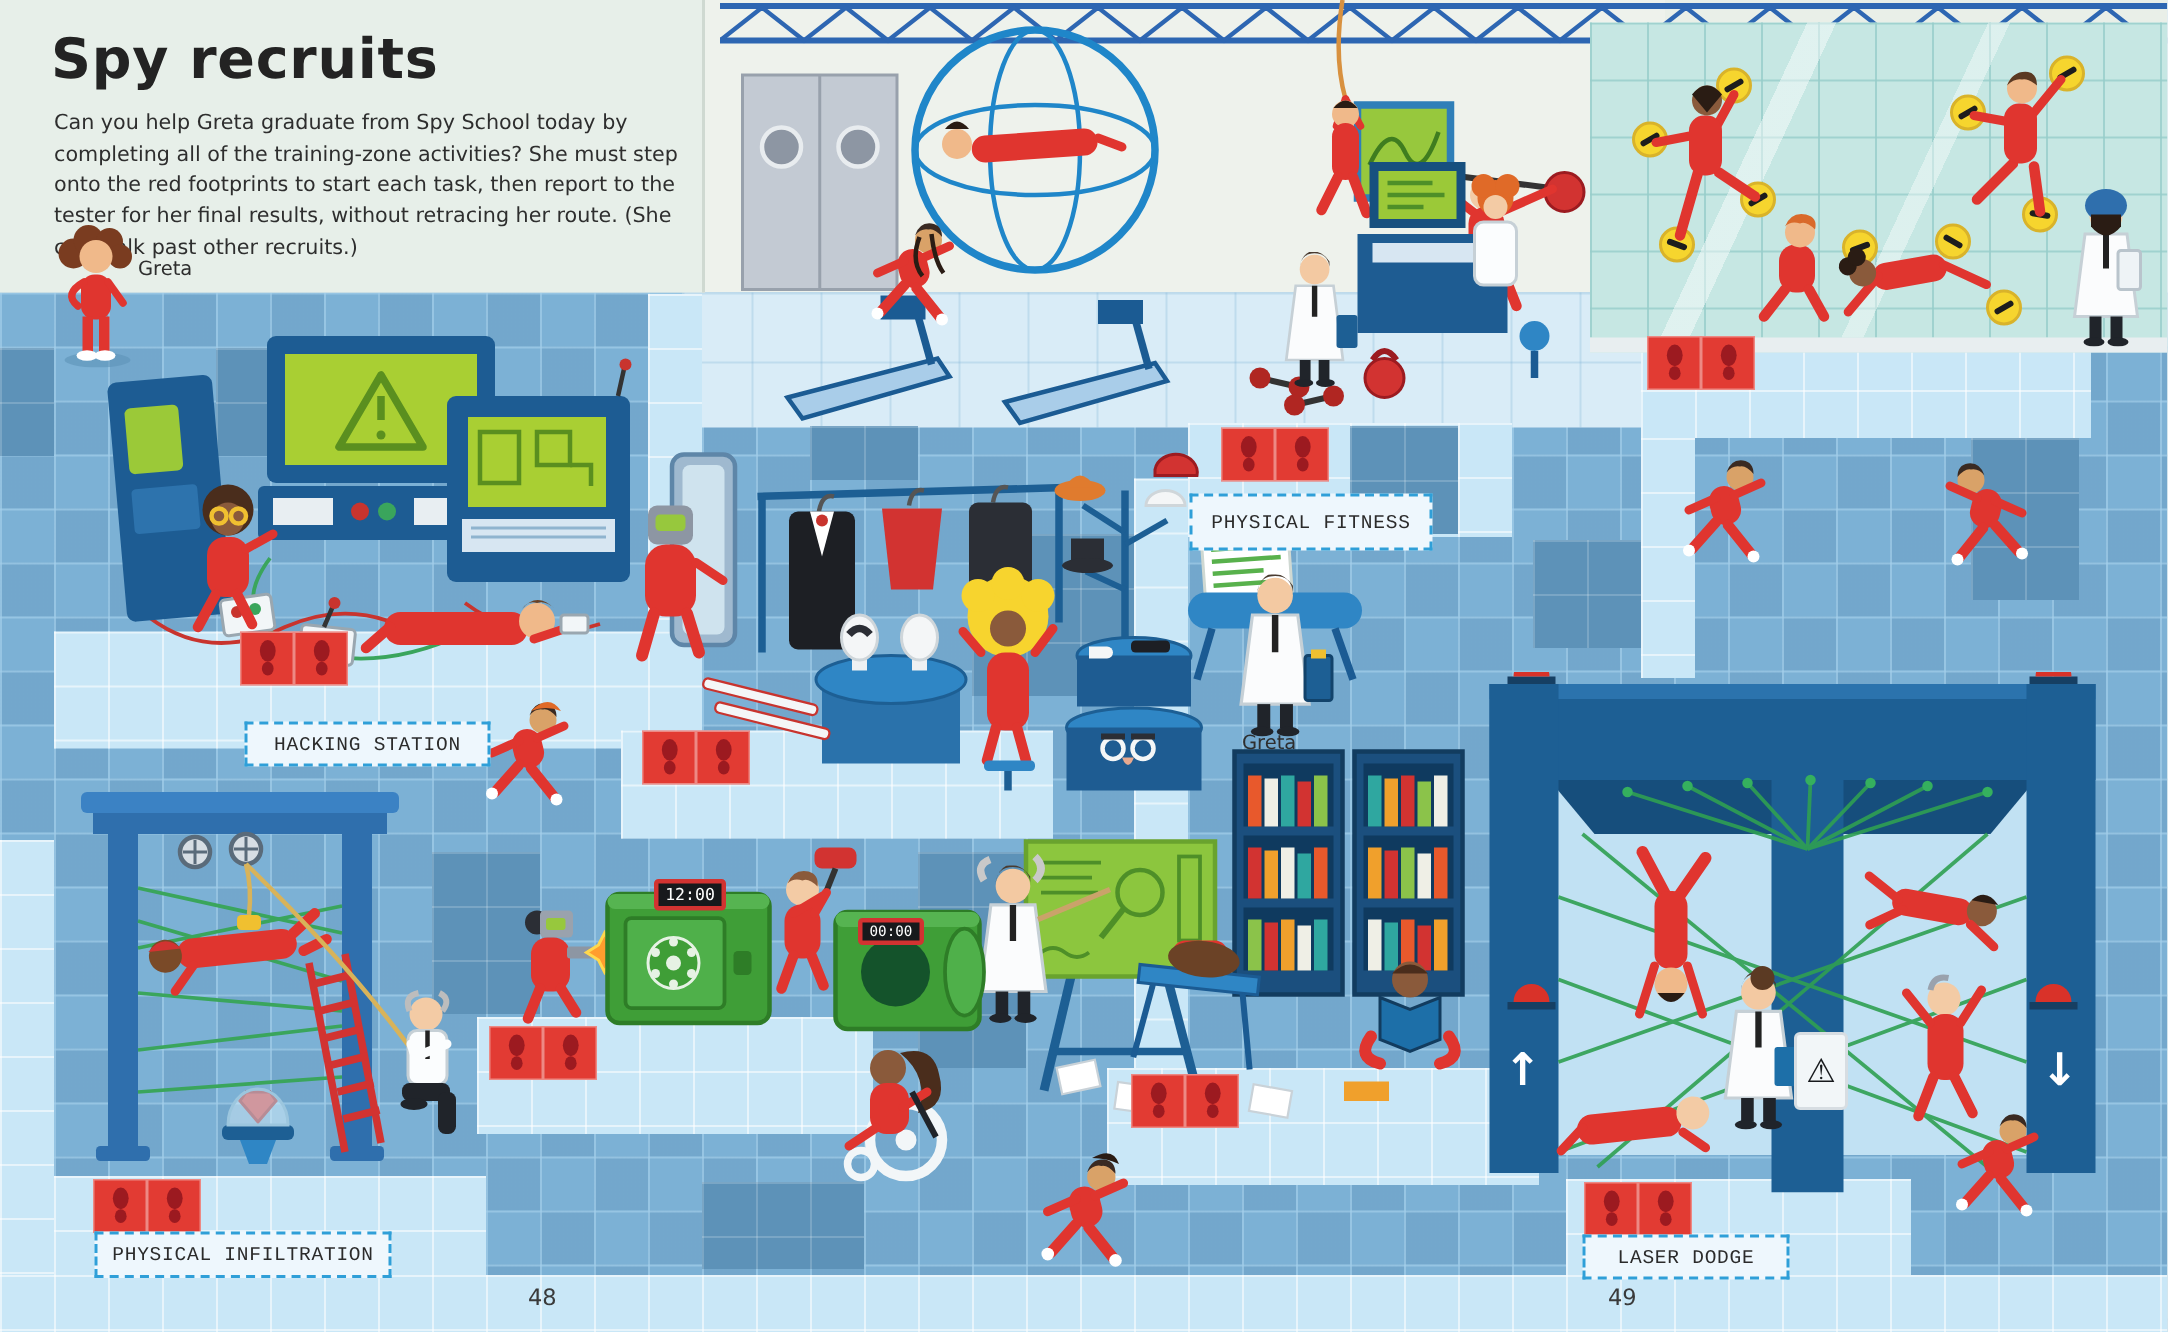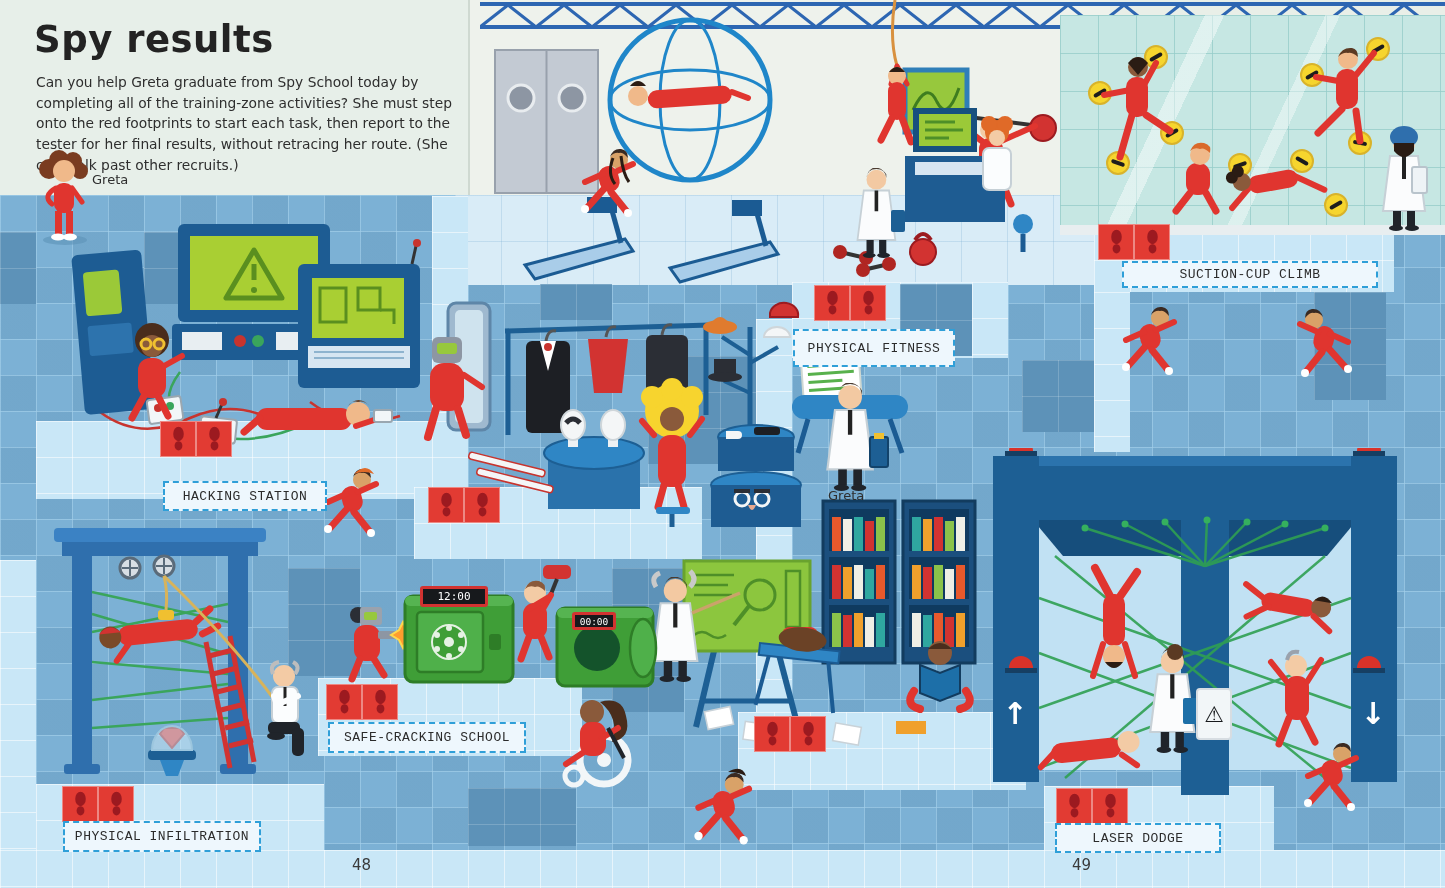--- a/index.html
+++ b/index.html
@@ -133,21 +133,21 @@
   <div class="darktile" style="left:648px;top:356px;width:108px;height:108px"></div>
   <div class="darktile" style="left:900px;top:284px;width:72px;height:72px"></div>
   <div class="darktile" style="left:1314px;top:292px;width:72px;height:108px"></div>
   <div class="darktile" style="left:288px;top:568px;width:72px;height:108px"></div>
   <div class="darktile" style="left:612px;top:568px;width:72px;height:144px"></div>
   <div class="darktile" style="left:468px;top:788px;width:108px;height:58px"></div>
   <div class="darktile" style="left:0;top:232px;width:36px;height:72px"></div>
   <div class="darktile" style="left:1022px;top:360px;width:72px;height:72px"></div>
 
   <div class="header">
-    <div class="title">Spy results</div>
+    <div class="title">Spy recruits</div>
     <div class="intro">Can you help Greta graduate from Spy School today by completing all of the training-zone activities? She must step onto the red footprints to start each task, then report to the tester for her final results, without retracing her route. (She can walk past other recruits.)</div>
   </div>
 
   <div class="scene" style="left:480px;top:0;width:965px;height:30px">
     <svg viewBox="0 0 965 30">
       <line x1="0" y1="4" x2="965" y2="4" stroke="#2d66b2" stroke-width="4"></line>
       <line x1="0" y1="27" x2="965" y2="27" stroke="#2d66b2" stroke-width="4"></line>
       <path d="M0 27 l28 -22 l28 22 l28 -22 l28 22 l28 -22 l28 22 l28 -22 l28 22 l28 -22 l28 22 l28 -22 l28 22 l28 -22 l28 22 l28 -22 l28 22 l28 -22 l28 22 l28 -22 l28 22 l28 -22 l28 22 l28 -22 l28 22 l28 -22 l28 22 l28 -22 l28 22 l28 -22 l28 22 l28 -22 l28 22 l28 -22 l28 22" fill="none" stroke="#2d66b2" stroke-width="3"></path>
     </svg>
   </div>
@@ -909,33 +909,31 @@
           <use href="#sym-footprint"></use>
         </svg>
       </div>
     <div class="fp-tile">
         <svg width="17" height="26" viewBox="0 0 20 30">
           <use href="#sym-footprint"></use>
         </svg>
       </div>
   </div>
 
-  <div class="timer" style="left:420px;top:586px;width:68px;height:21px;font-size:11px">12:00</div>
+  <div class="timer" style="left:436px;top:586px;width:48px;height:21px;font-size:11px">12:00</div>
   <div class="timer" style="left:572px;top:612px;width:44px;height:18px;font-size:9.5px">00:00</div>
 
   <div class="sign-arrow" style="left:1000px;top:690px;width:30px;height:46px">↑</div>
   <div class="sign-arrow" style="left:1358px;top:690px;width:30px;height:46px">↓</div>
   <div class="sign-warning" style="left:1196px;top:688px;width:36px;height:52px">⚠</div>
 
   <div class="station-label" style="left:163px;top:481px;width:164px;height:30px">HACKING STATION</div>
   <div class="station-label" style="left:793px;top:329px;width:162px;height:38px">PHYSICAL FITNESS</div>
-  <div class="station-label" style="left:1122px;top:261px;width:256px;height:27px">SUCTION-CUP CLIMB</div>
-  <div class="station-label" style="left:328px;top:722px;width:198px;height:31px">SAFE-CRACKING SCHOOL</div>
   <div class="station-label" style="left:63px;top:821px;width:198px;height:31px">PHYSICAL INFILTRATION</div>
-  <div class="station-label" style="left:1055px;top:823px;width:166px;height:30px">LASER DODGE</div>
+  <div class="station-label" style="left:1055px;top:823px;width:138px;height:30px">LASER DODGE</div>
 
   <div class="name-label" style="left:92px;top:172px">Greta</div>
   <div class="name-label" style="left:828px;top:488px">Greta</div>
 
   <div class="page-num" style="left:352px;top:856px">48</div>
   <div class="page-num" style="left:1072px;top:856px">49</div>
 
 </div>
 
 </body></html>

